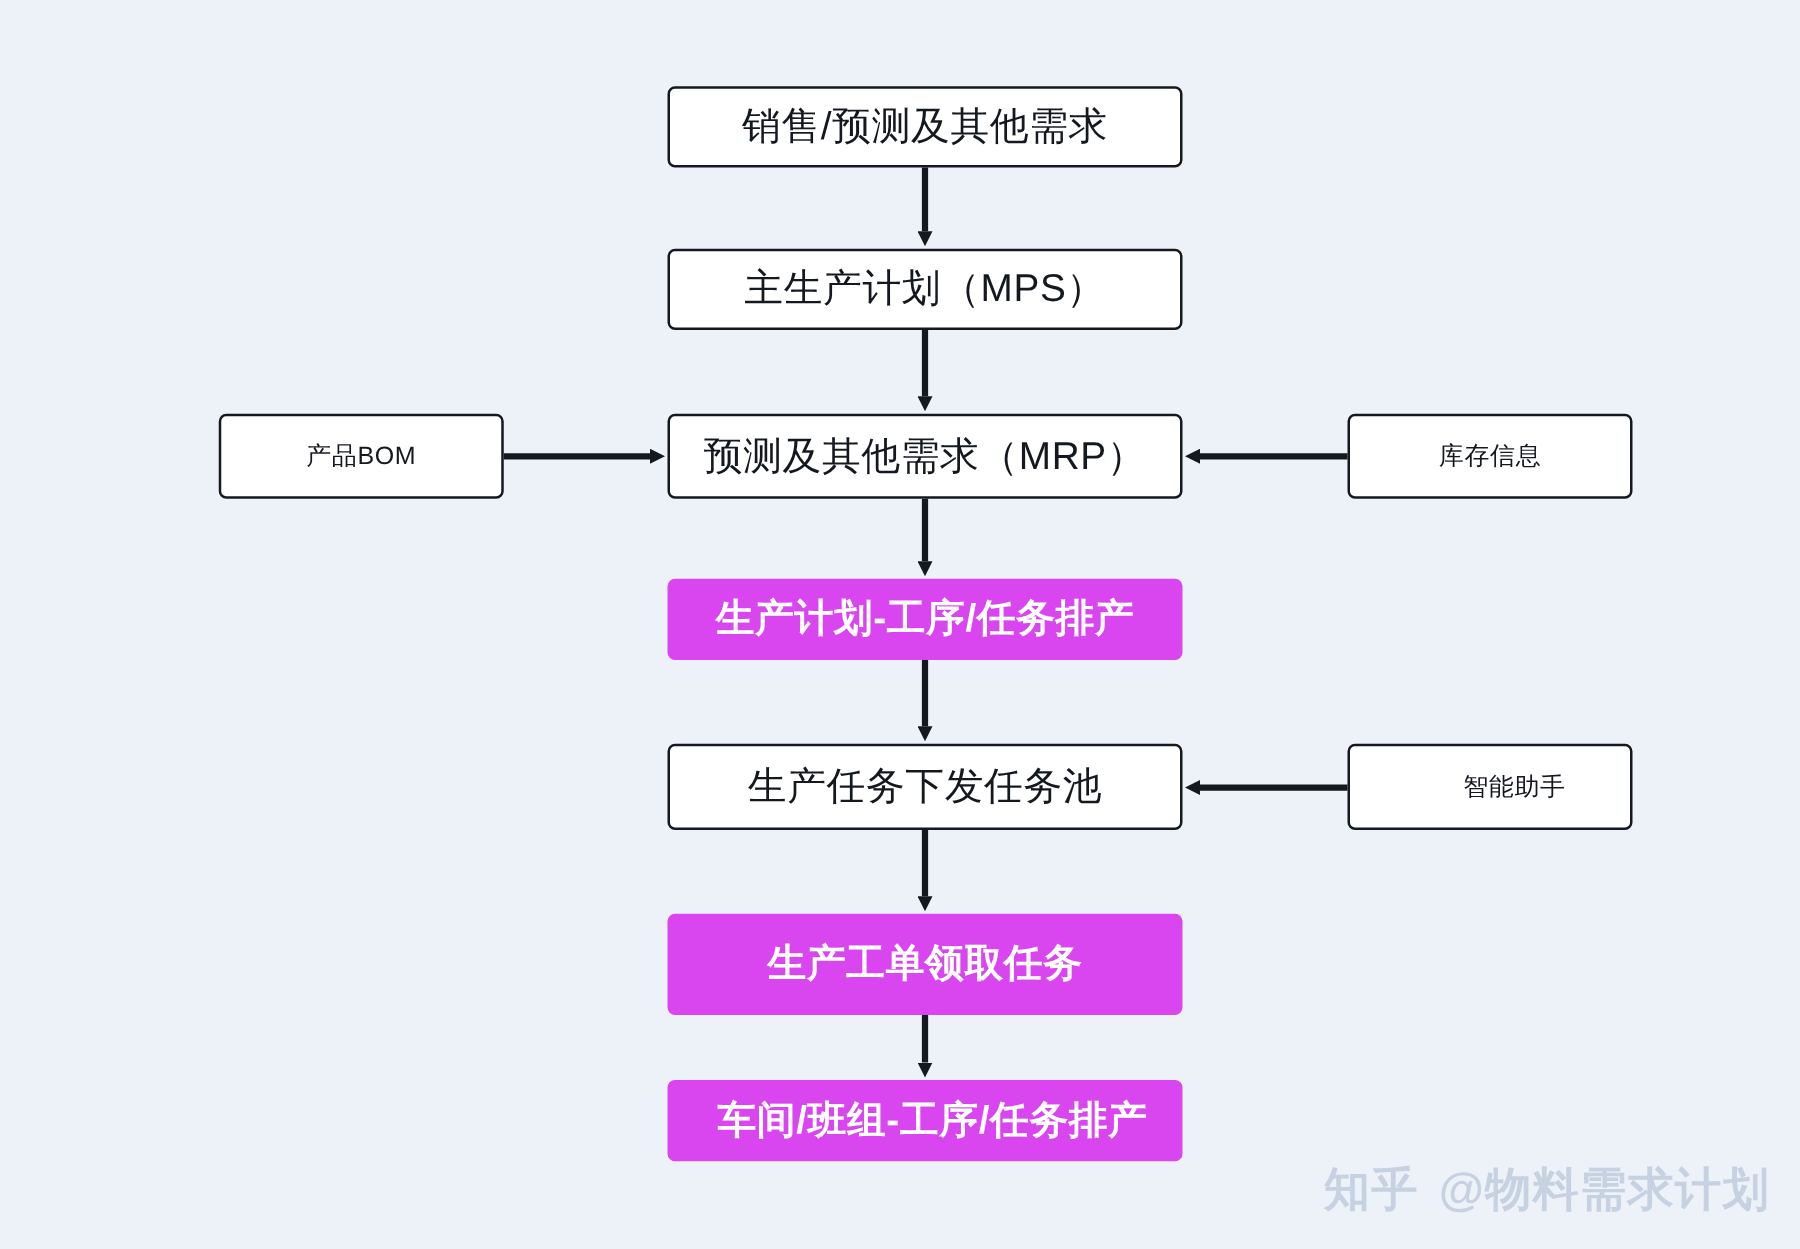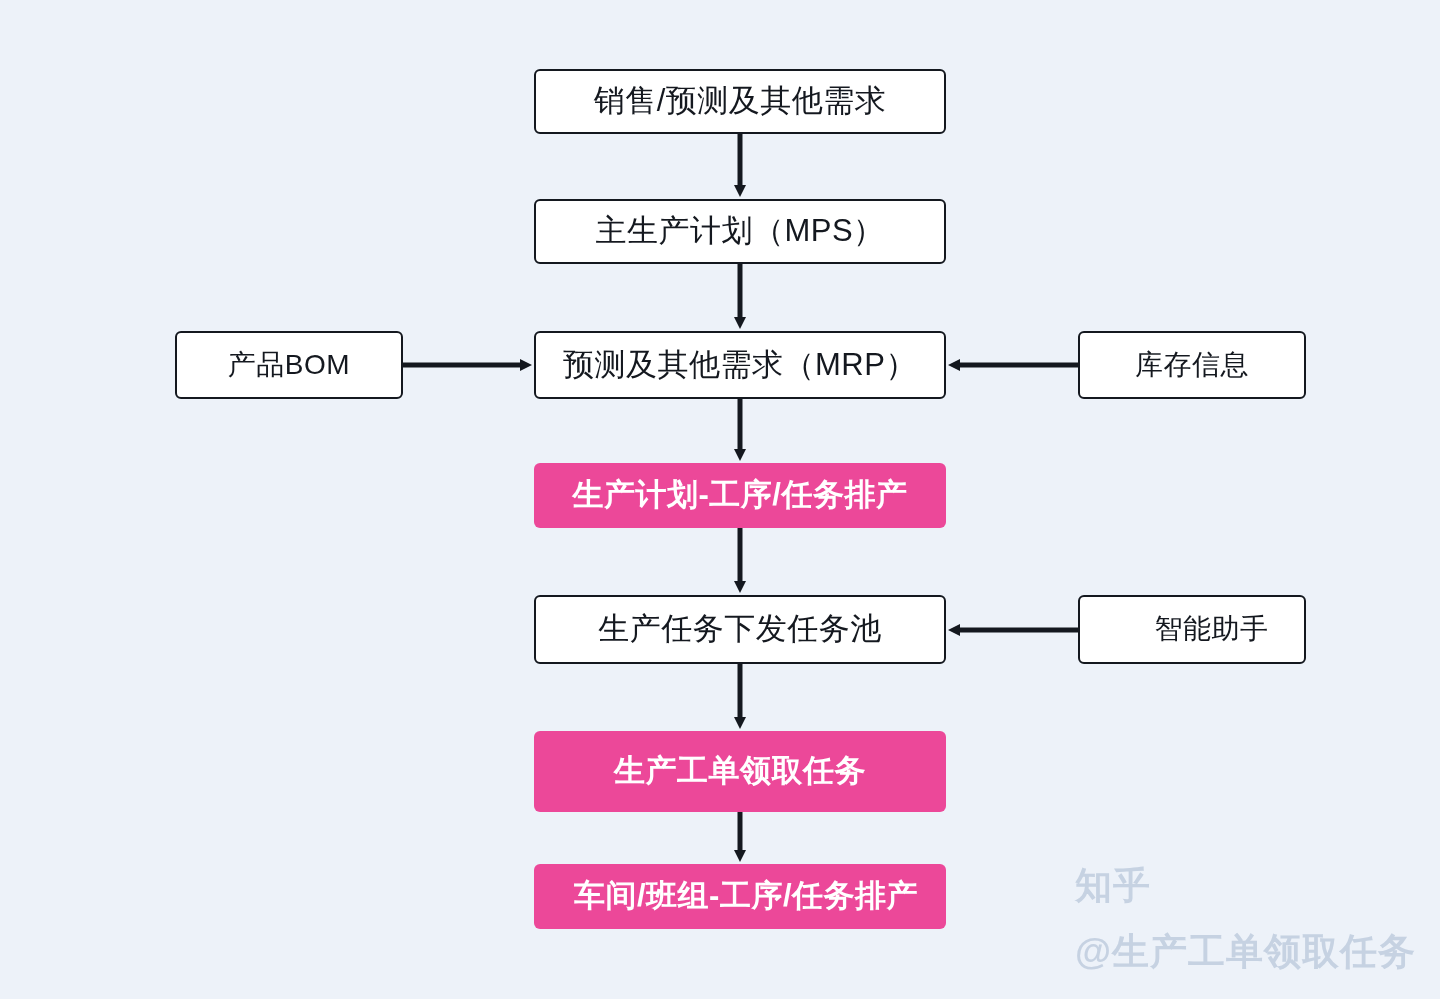--- a/index.html
+++ b/index.html
@@ -40,46 +40,45 @@
   }
   .node.plain {
     background: #ffffff;
     border: 2.5px solid #14181f;
     color: #14181f;
     font-size: 31px;
     font-weight: 400;
     letter-spacing: 0.5px;
   }
   .node.accent {
-    background: #ec4899;
+    background: #d946ef;
     border: none;
     color: #ffffff;
     font-size: 31px;
     font-weight: 600;
     letter-spacing: 0.5px;
   }
   .node.side {
-    font-size: 28px;
+    font-size: 20px;
   }
   .node-label {
     display: block;
   }
   .watermark {
     position: absolute;
     right: 24px;
     bottom: 22px;
     display: flex;
     align-items: baseline;
     gap: 16px;
     color: #c6d2e2;
     font-size: 37px;
     font-weight: 700;
     letter-spacing: 1px;
     user-select: none;
-    flex-direction: column;
   }
   .watermark .wm-handle {
     font-weight: 700;
   }
 </style>
 </head>
 <body>
 
 <div id="canvas">
 
@@ -162,16 +161,16 @@
   <div class="node accent" style="left:534px; top:731px; width:412px; height:81px;">
     <span class="node-label">生产工单领取任务</span>
   </div>
 
   <div class="node accent" style="left:534px; top:864px; width:412px; height:65px;padding-left:12px;">
     <span class="node-label">车间/班组-工序/任务排产</span>
   </div>
 
   <div class="watermark">
     <span class="wm-site">知乎</span>
-    <span class="wm-handle">@生产工单领取任务</span>
+    <span class="wm-handle">@物料需求计划</span>
   </div>
 
 </div>
 
 </body></html>

